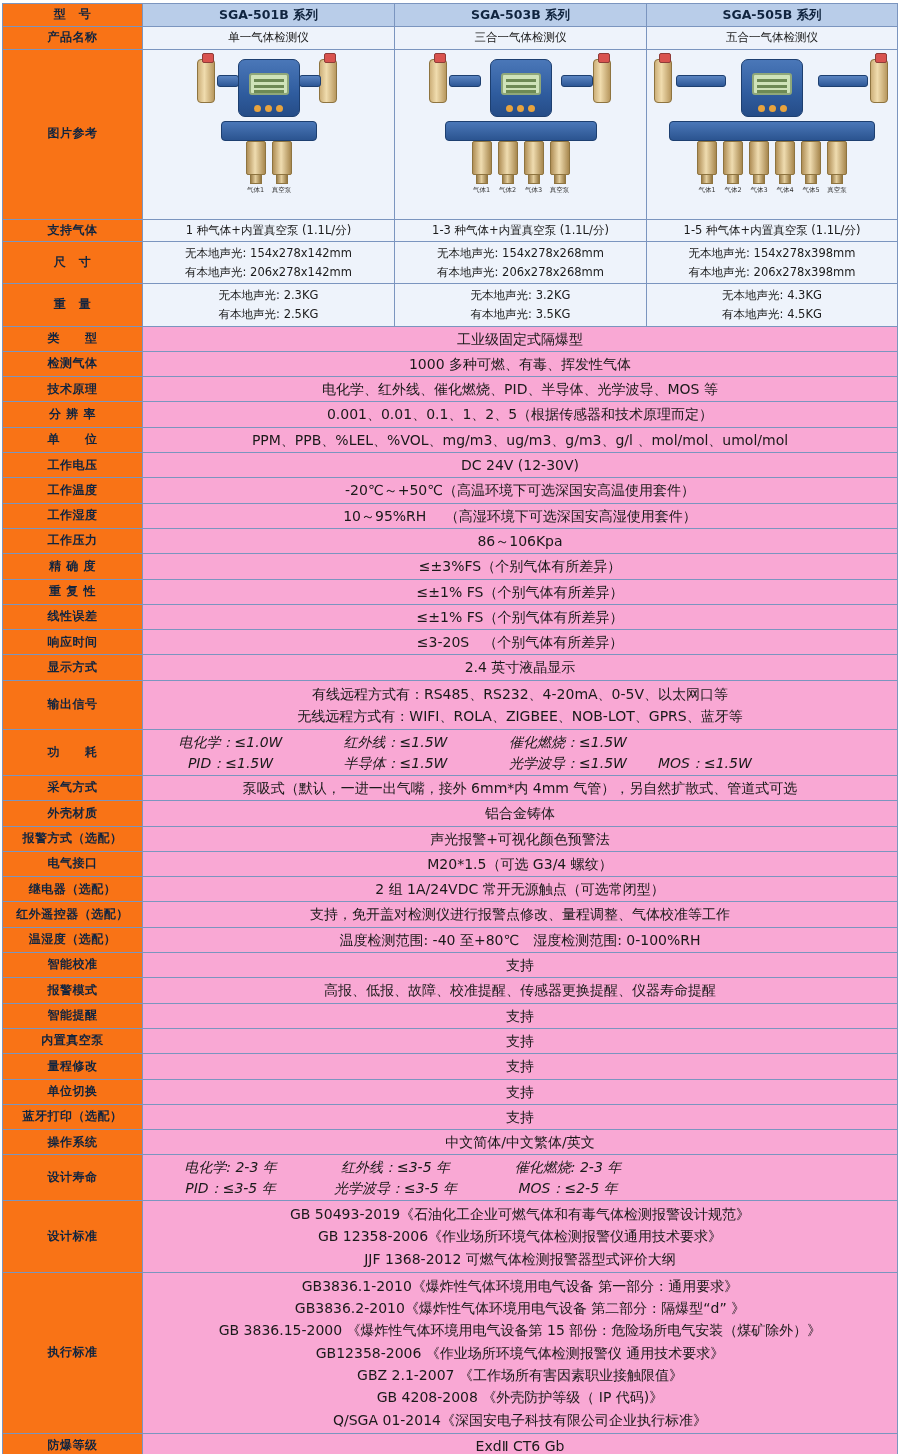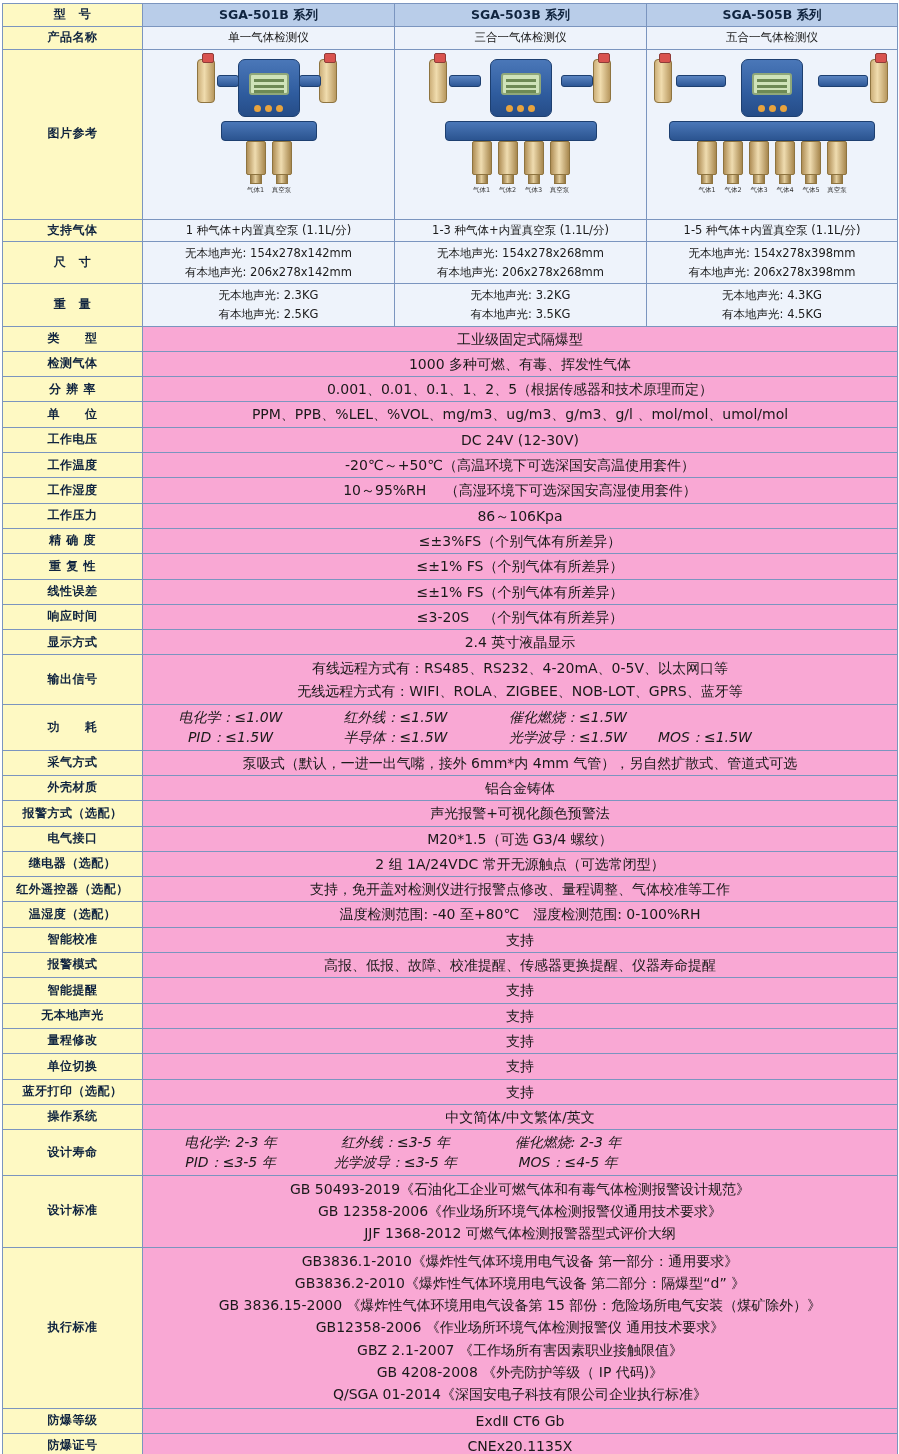--- a/index.html
+++ b/index.html
@@ -22,21 +22,21 @@
     font-size: 11.5px;
     color: #1a1a1a;
   }
   table.spec td {
     border: 1px solid #7b95bf;
     padding: 2px 5px;
     vertical-align: middle;
     line-height: 1.45;
   }
   td.lbl {
-    background: #fef9c3;
+    background: #f97316;
     text-align: center;
     font-weight: bold;
     font-size: 12px;
     letter-spacing: 0.5px;
     color: #10243f;
     width: 140px;
   }
   td.val {
     background: #f9a8d4;
     text-align: center;
@@ -315,20 +315,24 @@
 
     <tr>
       <td class="lbl">类　　型</td>
       <td class="val" colspan="3">工业级固定式隔爆型</td>
     </tr>
     <tr>
       <td class="lbl">检测气体</td>
       <td class="val" colspan="3">1000 多种可燃、有毒、挥发性气体</td>
     </tr>
     <tr>
+      <td class="lbl">技术原理</td>
+      <td class="val" colspan="3">电化学、红外线、催化燃烧、PID、半导体、光学波导、MOS 等</td>
+    </tr>
+    <tr>
       <td class="lbl">分 辨 率</td>
       <td class="val" colspan="3">0.001、0.01、0.1、1、2、5（根据传感器和技术原理而定）</td>
     </tr>
     <tr>
       <td class="lbl">单　　位</td>
       <td class="val" colspan="3">PPM、PPB、%LEL、%VOL、mg/m3、ug/m3、g/m3、g/l 、mol/mol、umol/mol</td>
     </tr>
     <tr>
       <td class="lbl">工作电压</td>
       <td class="val" colspan="3">DC 24V (12-30V)</td>
@@ -427,21 +431,21 @@
     </tr>
     <tr>
       <td class="lbl">报警模式</td>
       <td class="val" colspan="3">高报、低报、故障、校准提醒、传感器更换提醒、仪器寿命提醒</td>
     </tr>
     <tr>
       <td class="lbl">智能提醒</td>
       <td class="val" colspan="3">支持</td>
     </tr>
     <tr>
-      <td class="lbl">无本地声光</td>
+      <td class="lbl">内置真空泵</td>
       <td class="val" colspan="3">支持</td>
     </tr>
     <tr>
       <td class="lbl">量程修改</td>
       <td class="val" colspan="3">支持</td>
     </tr>
     <tr>
       <td class="lbl">单位切换</td>
       <td class="val" colspan="3">支持</td>
     </tr>
@@ -458,21 +462,21 @@
       <td class="lbl">设计寿命</td>
       <td class="val" colspan="3">
         <div class="grid3">
           <span style="width:165px">电化学: 2-3 年</span>
           <span style="width:165px">红外线：≤3-5 年</span>
           <span style="width:180px">催化燃烧: 2-3 年</span>
         </div>
         <div class="grid3">
           <span style="width:165px">PID：≤3-5 年</span>
           <span style="width:165px">光学波导：≤3-5 年</span>
-          <span style="width:180px">MOS：≤4-5 年</span>
+          <span style="width:180px">MOS：≤2-5 年</span>
         </div>
       </td>
     </tr>
 
     <tr>
       <td class="lbl">设计标准</td>
       <td class="val" colspan="3">
         <span class="sub2">
           <span>GB 50493-2019《石油化工企业可燃气体和有毒气体检测报警设计规范》</span>
           <span>GB 12358-2006《作业场所环境气体检测报警仪通用技术要求》</span>

